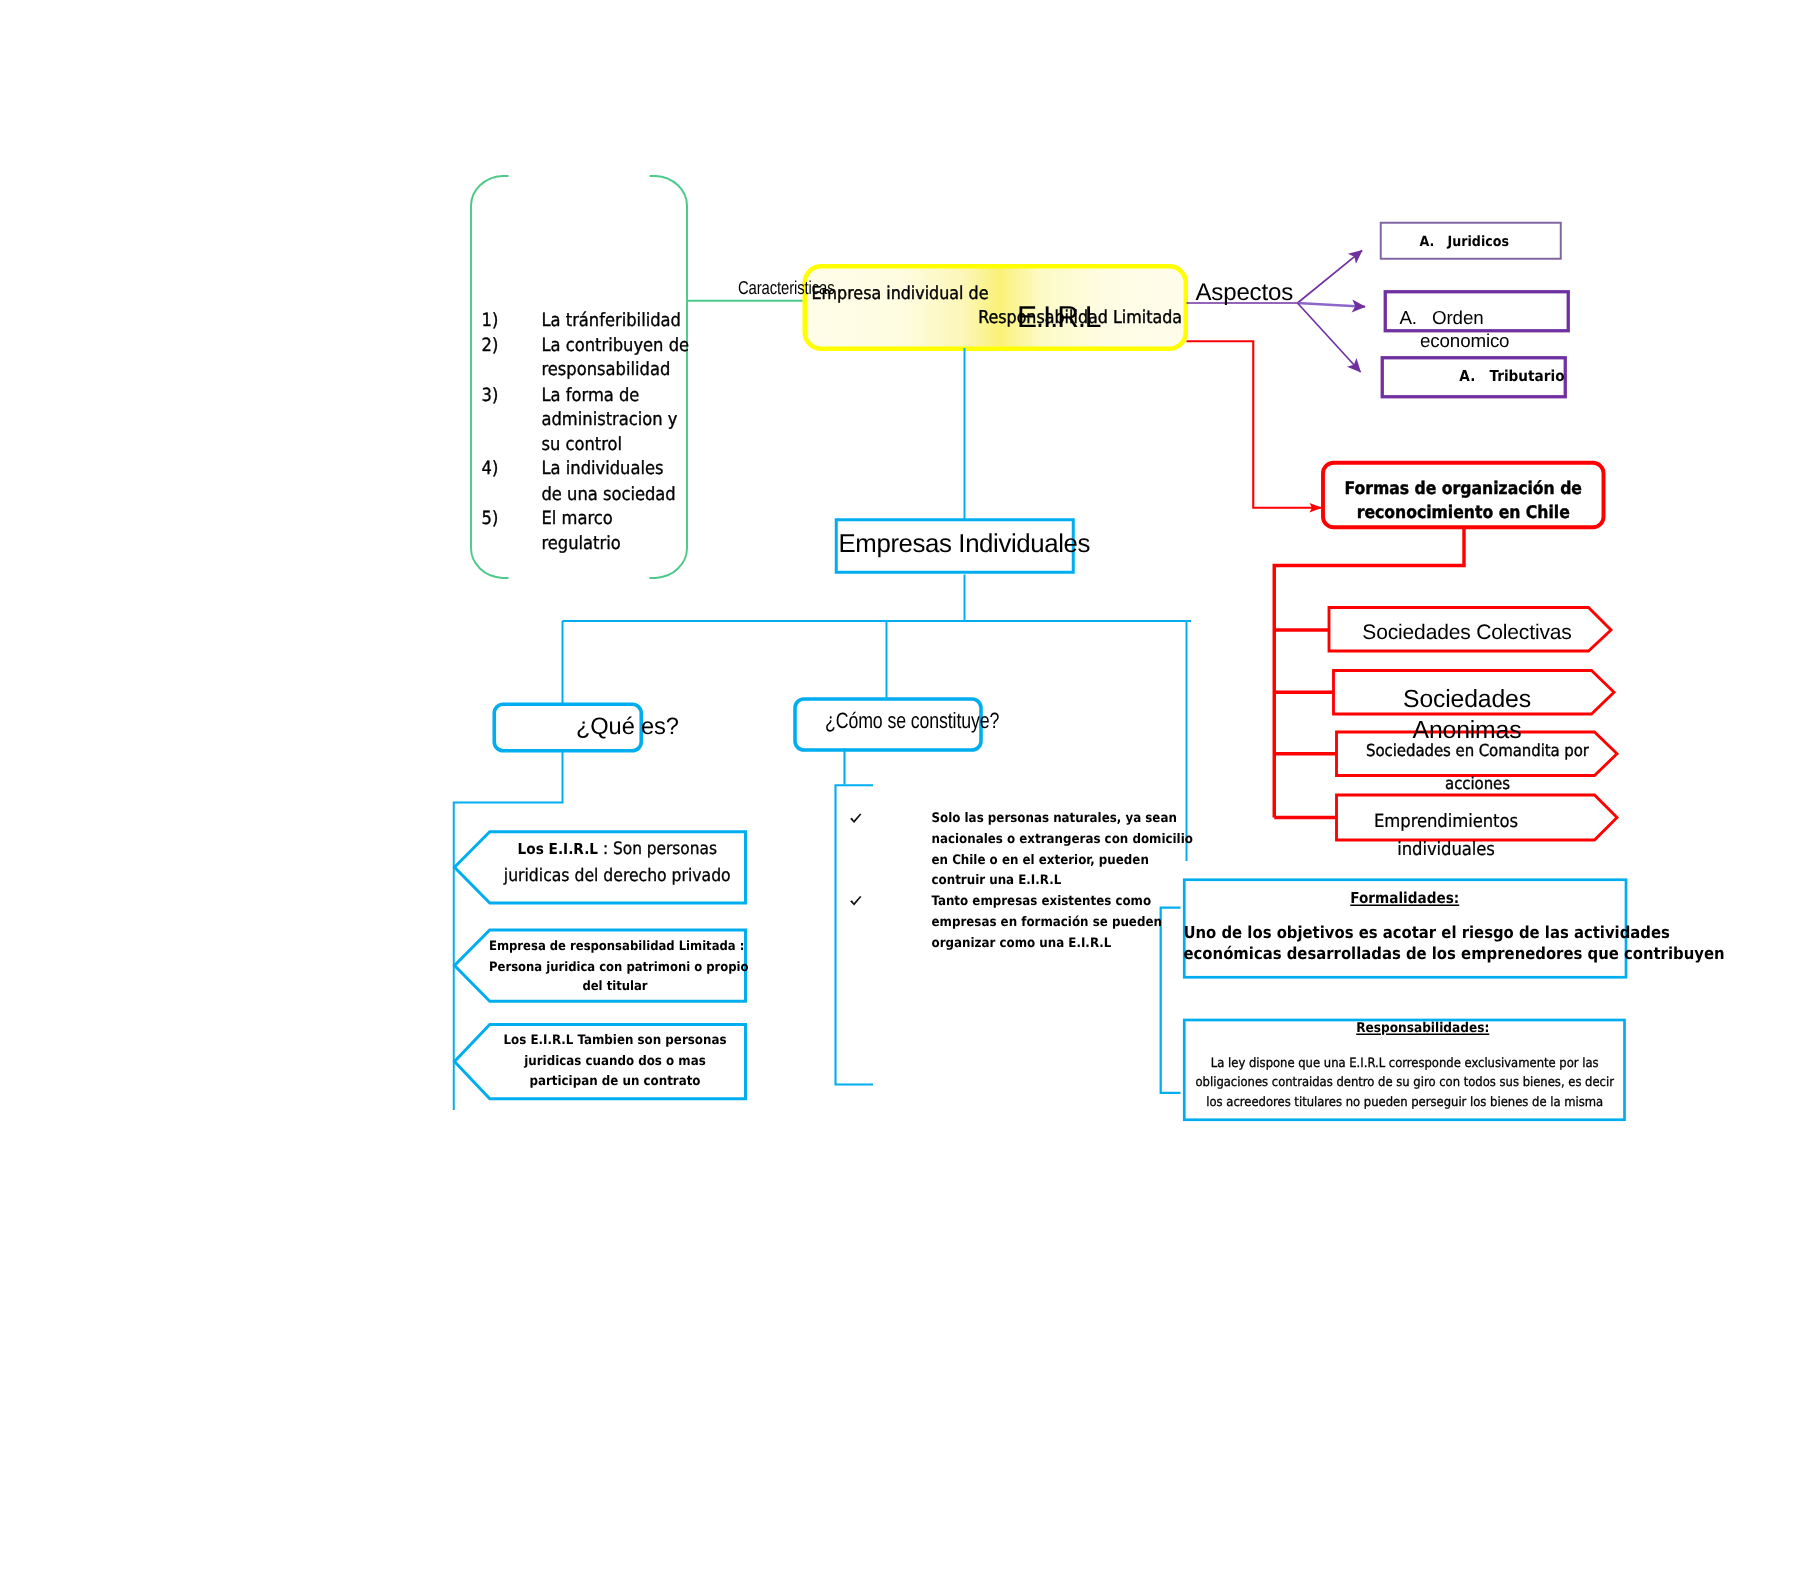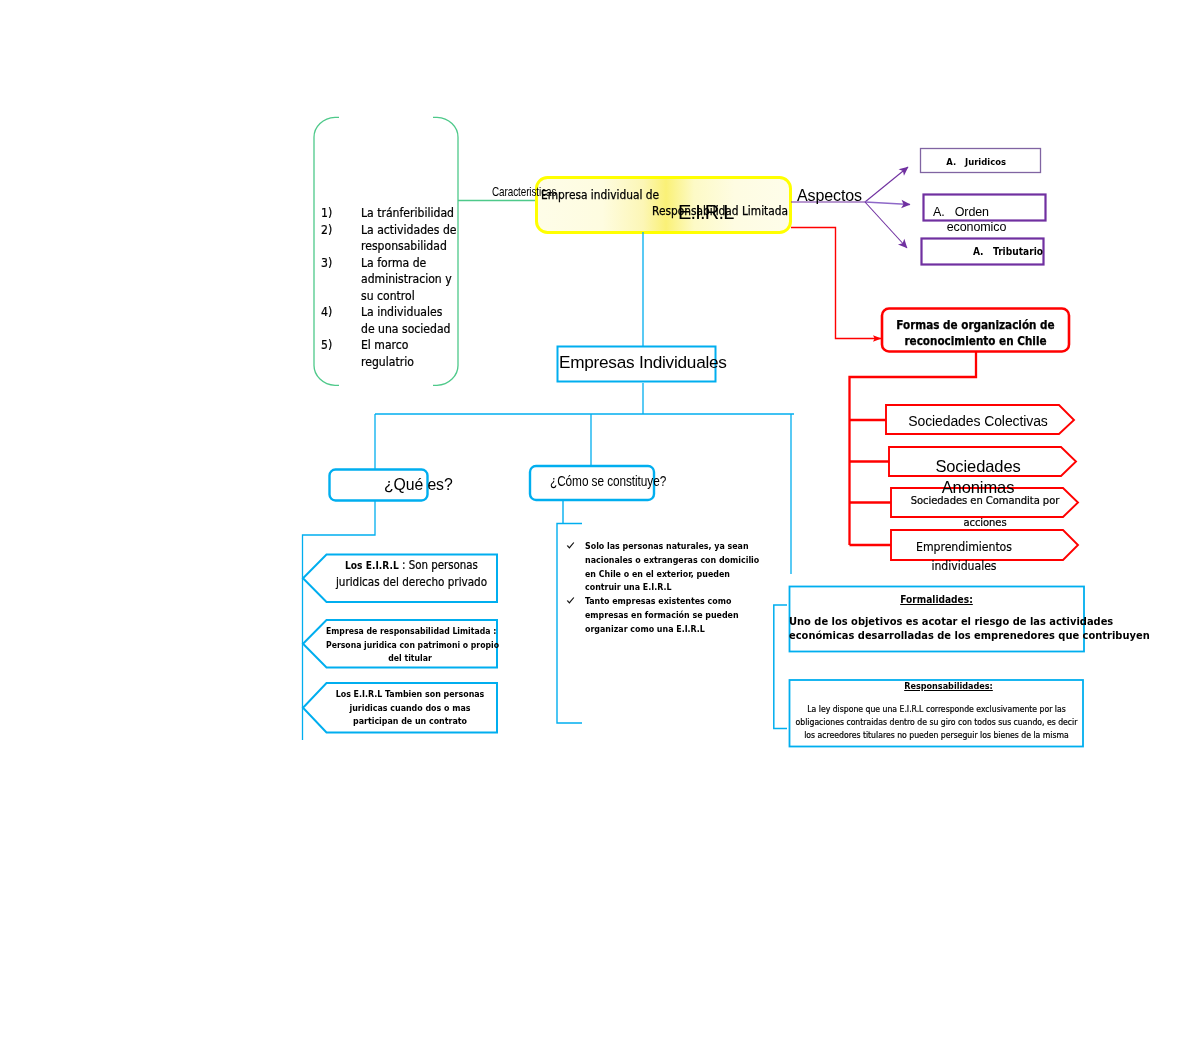--- a/index.html
+++ b/index.html
@@ -53,21 +53,21 @@
   .lchv{text-align:center;font-size:10.5px;font-weight:bold;line-height:17px;}
   .ln2{white-space:nowrap;}
   .lchv1{left:326px;top:557px;width:171px;font-size:10.15px;line-height:17px;}
   .lchv1 div:nth-child(2){font-weight:normal;font-size:11.6px;-webkit-text-stroke:0.2px #000;}
   .lchv1 .lite{font-weight:normal;font-size:11.4px;-webkit-text-stroke:0.2px #000;}
   .lchv2{left:326px;top:625px;width:168px;font-size:8.62px;line-height:13.6px;}
   .lchv3{left:326px;top:688px;width:168px;font-size:8.8px;line-height:13.5px;}
 
   
   .checklist{left:566px;top:540px;width:200px;font-size:8.8px;font-weight:bold;line-height:13.82px;}
-  .ck-row{display:flex;}
+  .ck-row{display:flex;gap:36px;}
   .ck-mark{flex:0 0 19px;width:19px;line-height:0;padding-top:1px;padding-left:0px;}
   .ck-txt{flex:1;}
   .ln3{display:block;white-space:nowrap;}
 
   
   .note{text-align:center;}
   .ln4{white-space:nowrap;}
   .note-form{left:789px;top:594px;width:295px;}
   .note-resp{left:789px;top:681px;width:295px;}
   .note-h{font-size:10.1px;font-weight:bold;text-decoration:underline;line-height:11px;}
@@ -183,21 +183,21 @@
   <div class="abs caracteristicas-list">
     <div class="cl-row">
       <span class="cl-num">1)</span>
       <span class="cl-txt">
           <span class="ln">La tránferibilidad</span>
         </span>
     </div>
     <div class="cl-row">
       <span class="cl-num">2)</span>
       <span class="cl-txt">
-          <span class="ln">La actividades de</span>
+          <span class="ln">La contribuyen de</span>
           <span class="ln">responsabilidad</span>
         </span>
     </div>
     <div class="cl-row">
       <span class="cl-num">3)</span>
       <span class="cl-txt">
           <span class="ln">La forma de</span>
           <span class="ln">administracion y</span>
           <span class="ln">su control</span>
         </span>
@@ -305,17 +305,17 @@
     <div class="note-h">Formalidades:</div>
     <div class="note-b">
         <div class="ln4">Uno de los objetivos es acotar el riesgo de las actividades</div>
         <div class="ln4">económicas desarrolladas de los emprenedores que contribuyen</div>
       </div>
   </div>
   <div class="abs note note-resp">
     <div class="note-h note-h2">Responsabilidades:</div>
     <div class="note-b2">
         <div class="ln4">La ley dispone que una E.I.R.L corresponde exclusivamente por las</div>
-        <div class="ln4">obligaciones contraidas dentro de su giro con todos sus cuando, es decir</div>
+        <div class="ln4">obligaciones contraidas dentro de su giro con todos sus bienes, es decir</div>
         <div class="ln4">los acreedores titulares no pueden perseguir los bienes de la misma</div>
       </div>
   </div>
 </div>
 
 </body></html>

